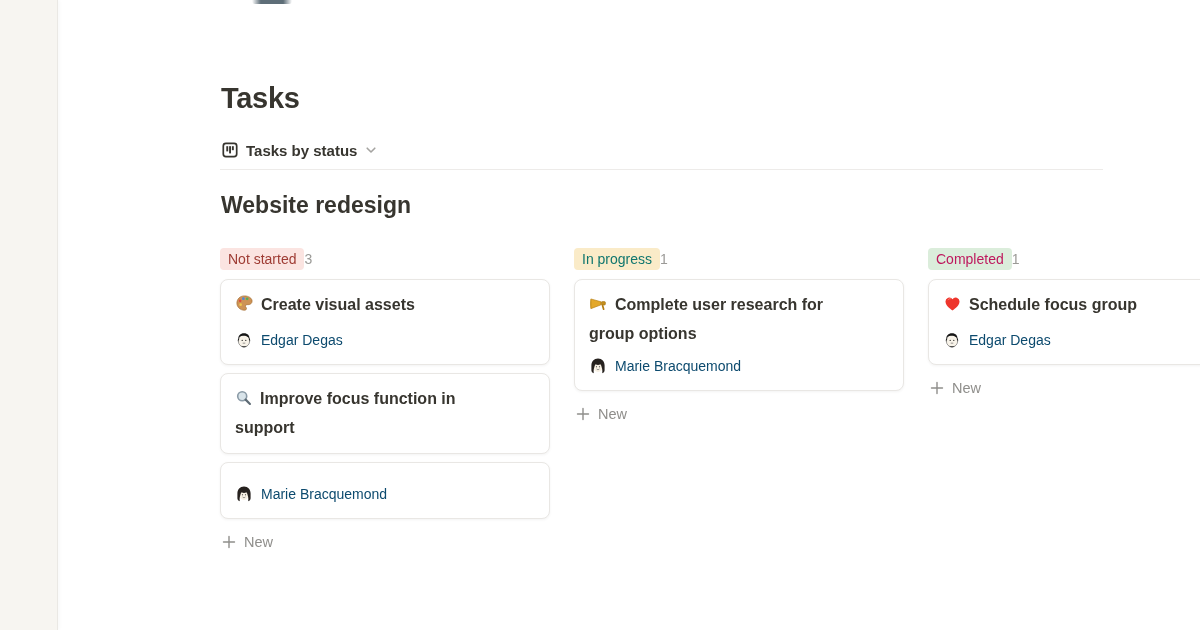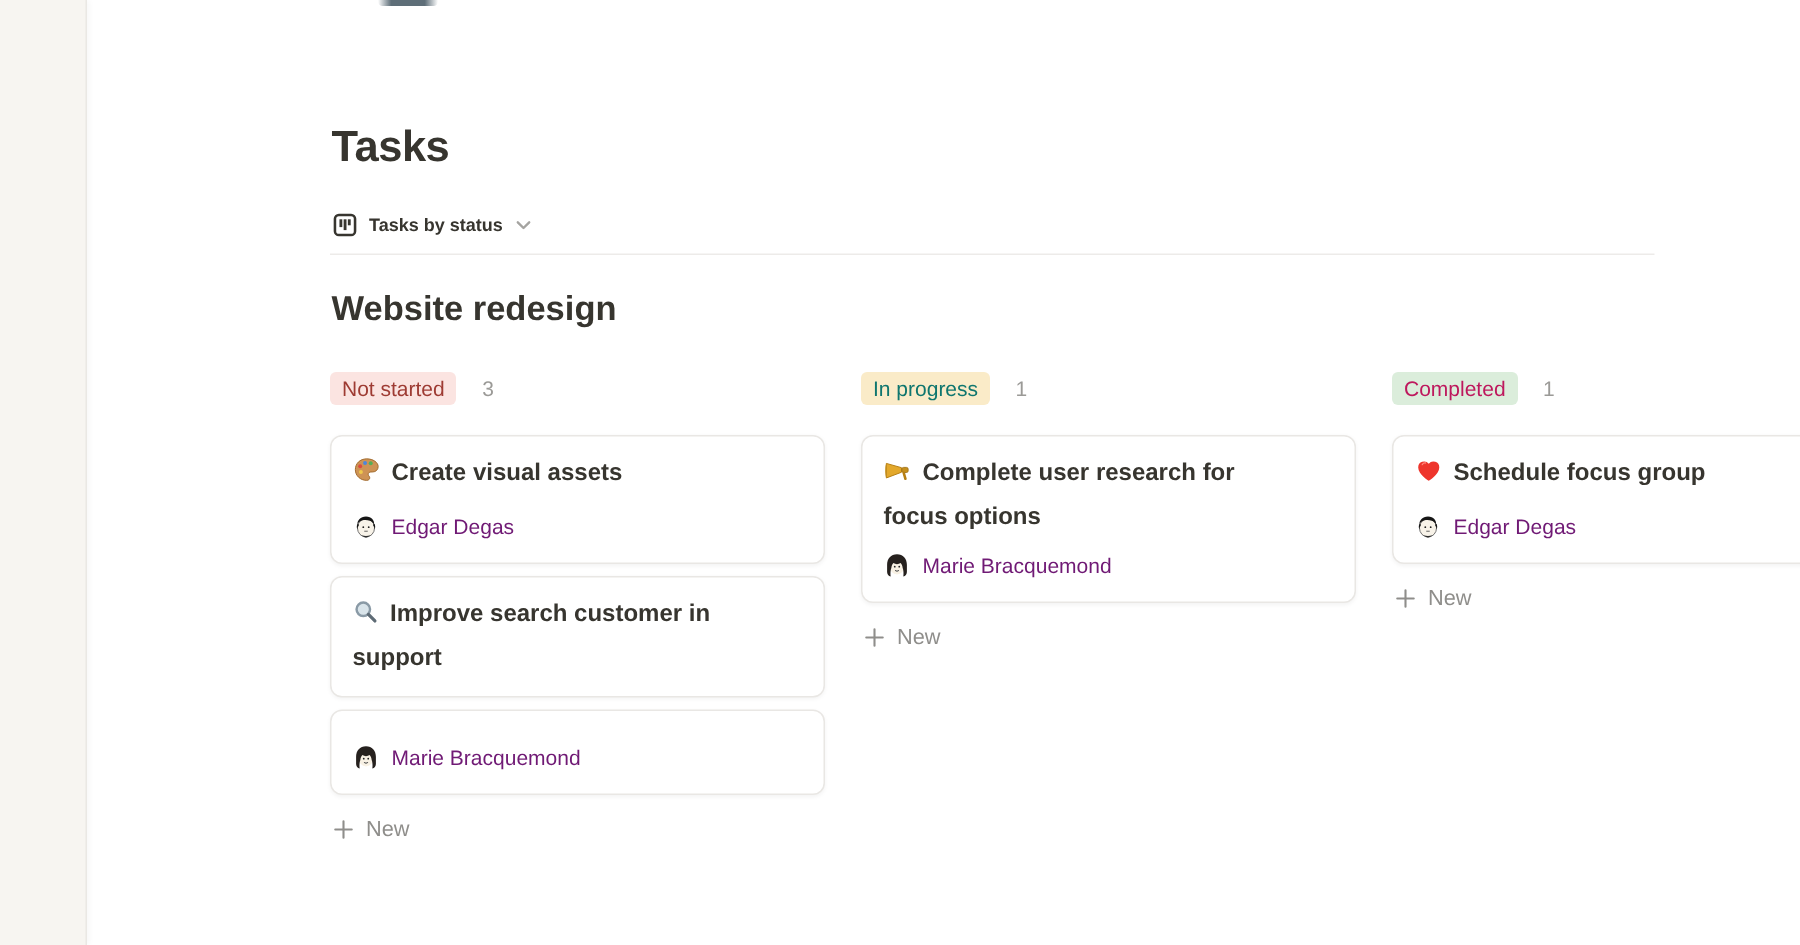--- a/index.html
+++ b/index.html
@@ -23,45 +23,45 @@
   .content { position:absolute; left:220px; top:0; }
   .page-title {
     margin:80px 0 0 1px; font-size:29px; font-weight:700;
     letter-spacing:-0.3px; color:#37352F; line-height:36px;
   }
   .view-bar {
     margin-top:21px; display:flex; align-items:center; gap:8px;
     height:26px; cursor:pointer; width:max-content; padding:0 2px;
     border-radius:4px;
   }
-  .view-label { font-size:12px; font-weight:700; color:#37352F; }
+  .view-label { font-size:15px; font-weight:700; color:#37352F; }
   .divider { margin-top:6px; width:883px; height:1px; background:#EDEBE9; }
   .section-title { margin:19px 0 0 1px; font-size:23px; font-weight:700; line-height:32px; }
 
   .board { margin-top:26px; display:flex; gap:24px; align-items:flex-start; }
   .col { width:330px; flex:0 0 330px; }
-  .col-head { display:flex; align-items:center; gap:17px; height:24px; margin-bottom:19px; }
+  .col-head { display:flex; align-items:center; height:24px; margin-bottom:8px; }
   .pill {
     display:inline-flex; align-items:center; height:22px; padding:0 8px;
     border-radius:4px; font-size:14px; line-height:22px; cursor:pointer;
     white-space:nowrap;
   }
   .count { color:#9B9A97; font-size:14px; }
   .card {
     background:#ffffff; border:1px solid #E9E7E4; border-radius:8px;
     box-shadow:0 1px 3px rgba(15,15,15,0.05); padding:12px 14px;
     margin-bottom:8px; cursor:pointer;
   }
   .card-title {
     font-size:16px; font-weight:600; line-height:26px; color:#37352F;
     max-width:262px;
   }
   .emoji { display:inline-block; vertical-align:-3px; margin-right:7px; }
   .assignee { display:flex; align-items:center; gap:8px; margin-top:7px; height:24px; }
-  .assignee-name { font-size:14px; color:#701a75; }
+  .assignee-name { font-size:14px; color:#0c4a6e; }
   .avatar { width:18px; height:18px; flex:0 0 18px; }
   .new-btn {
     display:flex; align-items:center; gap:8px; margin-top:12px;
     color:#8F8E8B; font-size:14.5px; cursor:pointer; height:22px; padding-left:2px;
   }
 </style>
 </head>
 <body>
 
 <div class="left-rail"></div>
@@ -129,21 +129,21 @@
         </div>
       </div>
 
       <div class="card">
         <div class="card-title">
           <span class="emoji">
             <svg width="18" height="18" viewBox="0 0 20 20">
               <circle cx="8" cy="8" r="5" fill="#D9E4EA" stroke="#8A9AA6" stroke-width="1.8"></circle>
               <line x1="11.8" y1="11.8" x2="16.6" y2="16.6" stroke="#5E6B75" stroke-width="2.4" stroke-linecap="round"></line>
             </svg>
-          </span><span>Improve search customer in support</span>
+          </span><span>Improve focus function in support</span>
         </div>
       </div>
 
       <div class="card">
         <div class="assignee">
           <span class="avatar">
             <svg width="18" height="18" viewBox="0 0 24 24">
               <ellipse cx="12" cy="12.6" rx="6.6" ry="7.4" fill="#F8F1E4"></ellipse>
               <path d="M12 2C6.6 2 3.2 6 3.2 11.4v6.4c0 2 1.3 3.6 3.2 4-.4-2.8-.2-5.5.6-7.8.2-1.7.8-3.2 1.8-4.2 1 .7 2 1 3.2 1s2.2-.3 3.2-1c1 1 1.6 2.5 1.8 4.2.8 2.3 1 5 .6 7.8 1.9-.4 3.2-2 3.2-4v-6.4C20.8 6 17.4 2 12 2z" fill="#26211E"></path>
               <circle cx="10" cy="13" r="0.8" fill="#222"></circle>
@@ -173,21 +173,21 @@
 
       <div class="card">
         <div class="card-title">
           <span class="emoji">
             <svg width="19" height="19" viewBox="0 0 20 20">
               <path d="M2 5.2 L12.6 8.2 L12.6 11.4 L2 15.4 Z" fill="#E3A82B" stroke="#B67F14" stroke-width="0.7"></path>
               <path d="M2 5.2 C0.9 6.8 0.9 13.4 2 15.4 Z" fill="#C58F1C"></path>
               <rect x="12.9" y="8.0" width="4.4" height="3.6" rx="1.2" fill="#C58F1C" stroke="#A06E10" stroke-width="0.6"></rect>
               <path d="M14.2 11.8 l1.2 4.2" stroke="#B67F14" stroke-width="1.8" stroke-linecap="round"></path>
             </svg>
-          </span><span>Complete user research for focus options</span>
+          </span><span>Complete user research for group options</span>
         </div>
         <div class="assignee">
           <span class="avatar">
             <svg width="18" height="18" viewBox="0 0 24 24">
               <ellipse cx="12" cy="12.6" rx="6.6" ry="7.4" fill="#F8F1E4"></ellipse>
               <path d="M12 2C6.6 2 3.2 6 3.2 11.4v6.4c0 2 1.3 3.6 3.2 4-.4-2.8-.2-5.5.6-7.8.2-1.7.8-3.2 1.8-4.2 1 .7 2 1 3.2 1s2.2-.3 3.2-1c1 1 1.6 2.5 1.8 4.2.8 2.3 1 5 .6 7.8 1.9-.4 3.2-2 3.2-4v-6.4C20.8 6 17.4 2 12 2z" fill="#26211E"></path>
               <circle cx="10" cy="13" r="0.8" fill="#222"></circle>
               <circle cx="14" cy="13" r="0.8" fill="#222"></circle>
               <path d="M10.6 16.4c.8.7 2 .7 2.8 0" stroke="#555" stroke-width="0.9" fill="none" stroke-linecap="round"></path>
             </svg>

